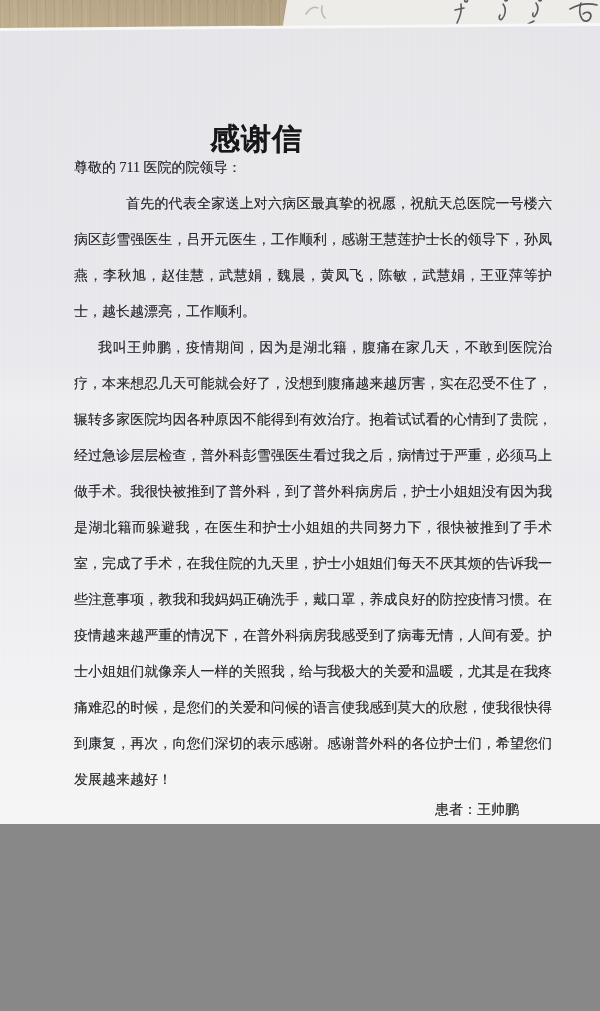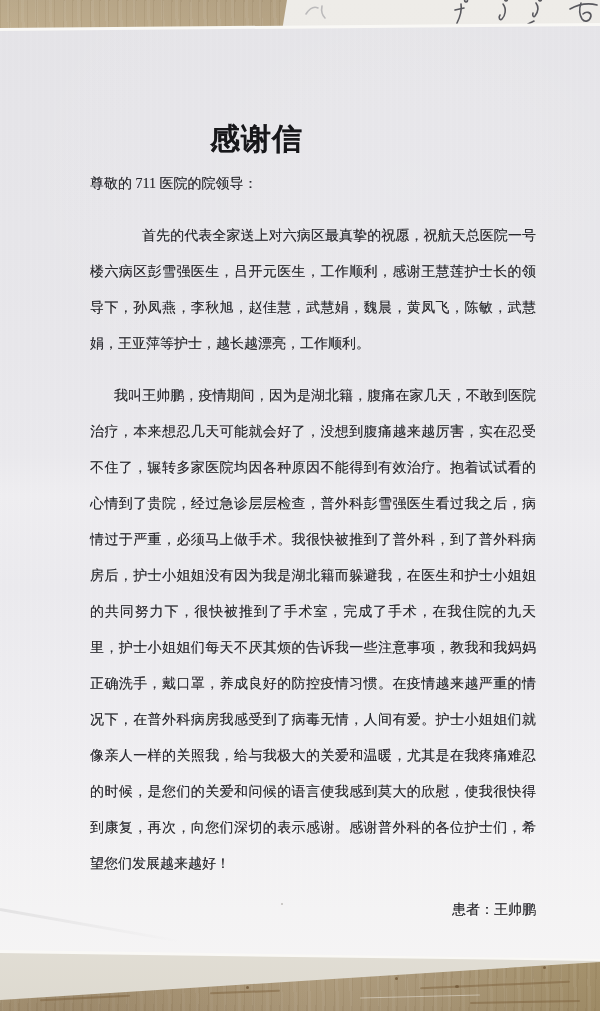--- a/index.html
+++ b/index.html
@@ -1,17 +1,17 @@
 <!DOCTYPE html>
 <html><head>
 <meta charset="utf-8">
 <style>
   html,body{margin:0;padding:0;background:#888;}
   .scene{
-    position:relative;width:600px;height:1011px;overflow:hidden;
+    position:relative;width:600px;height:824px;overflow:hidden;
     background:linear-gradient(100deg,#c4b292 0%,#b9a686 45%,#b2a081 75%,#a8956f 100%);
     font-family:"Liberation Serif","DejaVu Serif",serif;
   }
   
   .desk-grain{
     position:absolute;inset:0;
     background:
       repeating-linear-gradient(91deg, rgba(110,85,50,.10) 0 1.5px, rgba(0,0,0,0) 1.5px 9px),
       repeating-linear-gradient(88deg, rgba(255,255,255,.06) 0 3px, rgba(0,0,0,0) 3px 14px);
   }
@@ -68,34 +68,34 @@
     background:repeating-linear-gradient(90deg, rgba(255,255,255,.045) 0 2px, rgba(0,0,0,0) 2px 6px);
   }
   .crease{
     position:absolute;left:0;top:908px;width:185px;height:3px;
     transform:rotate(10deg);transform-origin:left center;
     background:linear-gradient(90deg, rgba(0,0,0,.07), rgba(0,0,0,0));
   }
   .speck{position:absolute;left:281px;top:903px;width:2px;height:2px;border-radius:50%;background:rgba(90,80,70,.35);}
   
   .letter{position:absolute;inset:0;color:#2b2b30;}
-  .letter p{margin:16px;}
+  .letter p{margin:0;}
   .title{
     position:absolute;left:210px;top:119px;margin:0;
     font-size:30px;line-height:40px;font-weight:bold;letter-spacing:1px;color:#17171a;
     text-shadow:0 0 .5px rgba(20,20,25,.55);
   }
   .body-text{
     position:absolute;left:74px;top:150px;width:478px;
     font-size:14px;line-height:36px;text-align:justify;
     text-shadow:0 0 .4px rgba(43,43,48,.55);
   }
   .p1{text-indent:52px;}
   .p2{text-indent:24px;}
-  .sig-block{margin-top:-6px;margin-left:328px;line-height:35px;text-align:right;}
+  .sig-block{margin-top:-6px;margin-left:328px;line-height:35px;text-align:center;}
 </style>
 </head>
 <body>
 
 <div class="scene">
 
   <div class="desk-grain"></div>
   <div class="desk-shade"></div>
 
   <div class="scratches">

